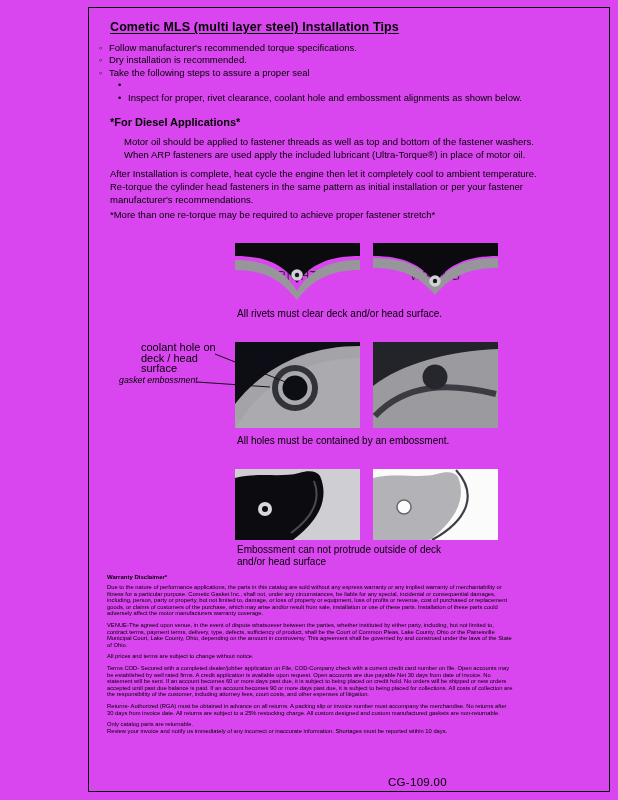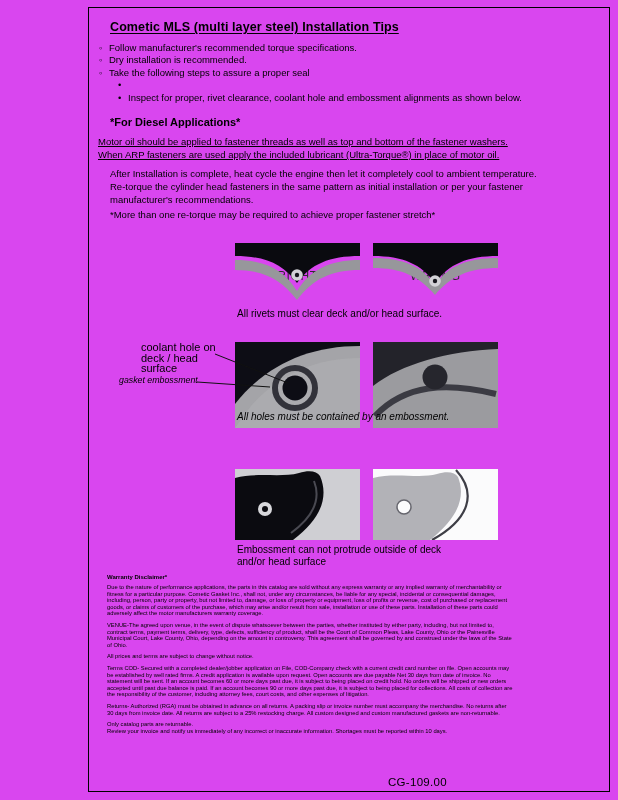--- a/index.html
+++ b/index.html
@@ -15,41 +15,41 @@
 
   .tips { left:99px; top:42px; font-size:9.5px; line-height:12.4px; }
   .tip { display:flex; }
   .tip .mk { width:10px; flex:0 0 10px; }
   .tip.sub { padding-left:19px; }
   .mk.open::before { content:"◦"; }
   .mk.fill::before { content:"•"; }
 
   .dheading { left:110px; top:116px; font-size:11px; font-weight:bold; }
   .body-para { font-size:9.5px; line-height:13px; }
-  .p1 { left:98px; top:135px; width:430px;text-decoration:underline; }
+  .p1 { left:124px; top:135px; width:430px; }
   .p2 { left:110px; top:167px; width:438px; }
   .note { left:110px; top:209px; font-size:9.5px; }
 
   .fig-hdr { width:125px; text-align:center; font-size:12px; color:#2e2e2e; letter-spacing:0.6px;margin-top:40px; }
   .hdr-r1 { left:235px; top:229px; } .hdr-w1 { left:373px; top:229px; }
   .hdr-r2 { left:235px; top:328px; } .hdr-w2 { left:373px; top:328px; }
   .hdr-r3 { left:235px; top:455px; } .hdr-w3 { left:373px; top:455px; }
 
   .panel { overflow:hidden; }
   .panel svg { display:block; width:100%; height:100%; }
   .panel-r1 { left:235px; top:243px; width:125px; height:58px; }
   .panel-w1 { left:373px; top:243px; width:125px; height:58px; }
   .panel-r2 { left:235px; top:342px; width:125px; height:86px; }
   .panel-w2 { left:373px; top:342px; width:125px; height:86px; }
   .panel-r3 { left:235px; top:469px; width:125px; height:71px; }
   .panel-w3 { left:373px; top:469px; width:125px; height:71px; }
 
   .caption { font-size:10px; line-height:12px; }
   .cap1 { left:237px; top:308px; }
-  .cap2 { left:237px; top:411px;font-style:italic; }
+  .cap2 { left:237px; top:435px; }
   .cap3 { left:237px; top:544px; width:218px; }
 
   .callout1 { left:141px; top:342px; width:80px; font-size:11px; line-height:10.5px; }
   .callout2 { left:119px; top:375px; font-size:8.8px;font-style:italic; }
   .connectors { left:196px; top:345px; width:100px; height:56px; }
   .connectors svg { display:block; width:100%; height:100%; }
 
   .disclaimer { left:107px; top:574px; width:406px; }
   .dhead { font-size:6px; font-weight:bold; margin-bottom:4px; }
   .dp { font-size:5.8px; line-height:6.6px; margin-bottom:5px; }

